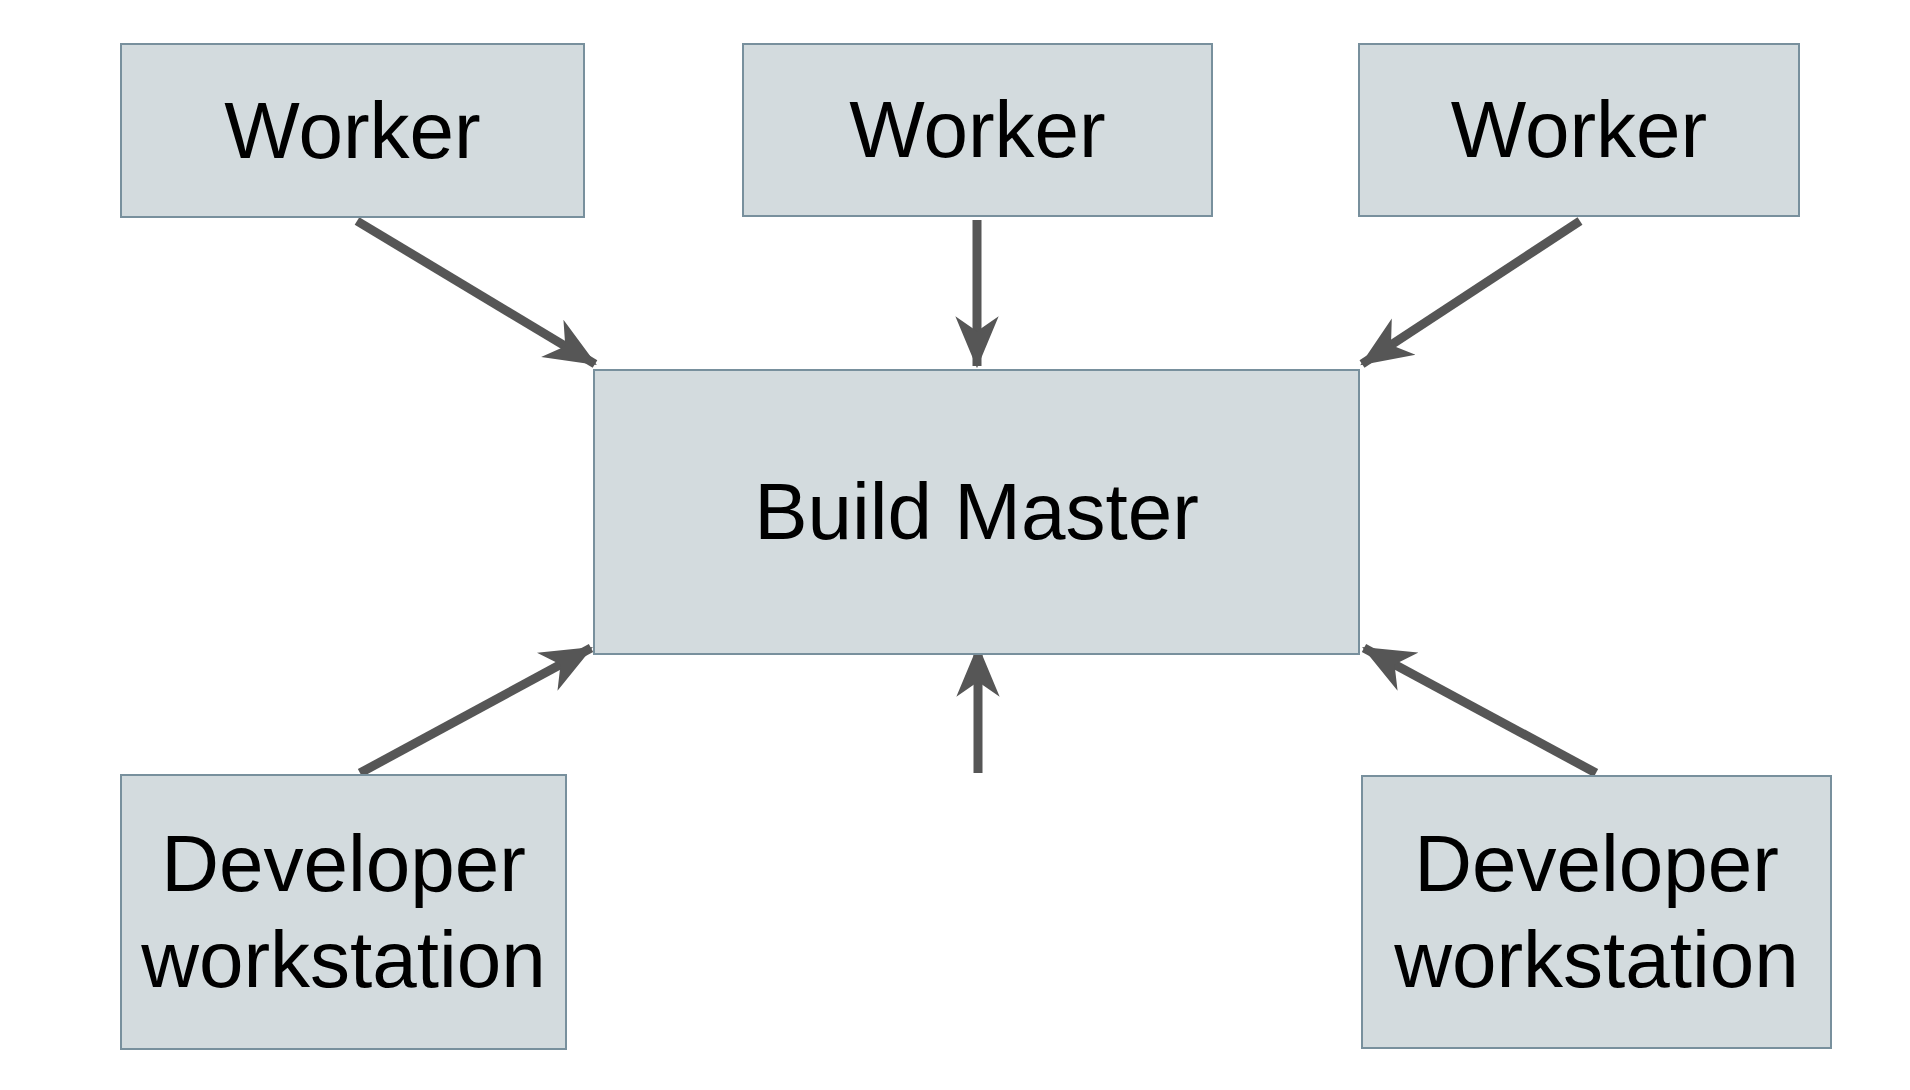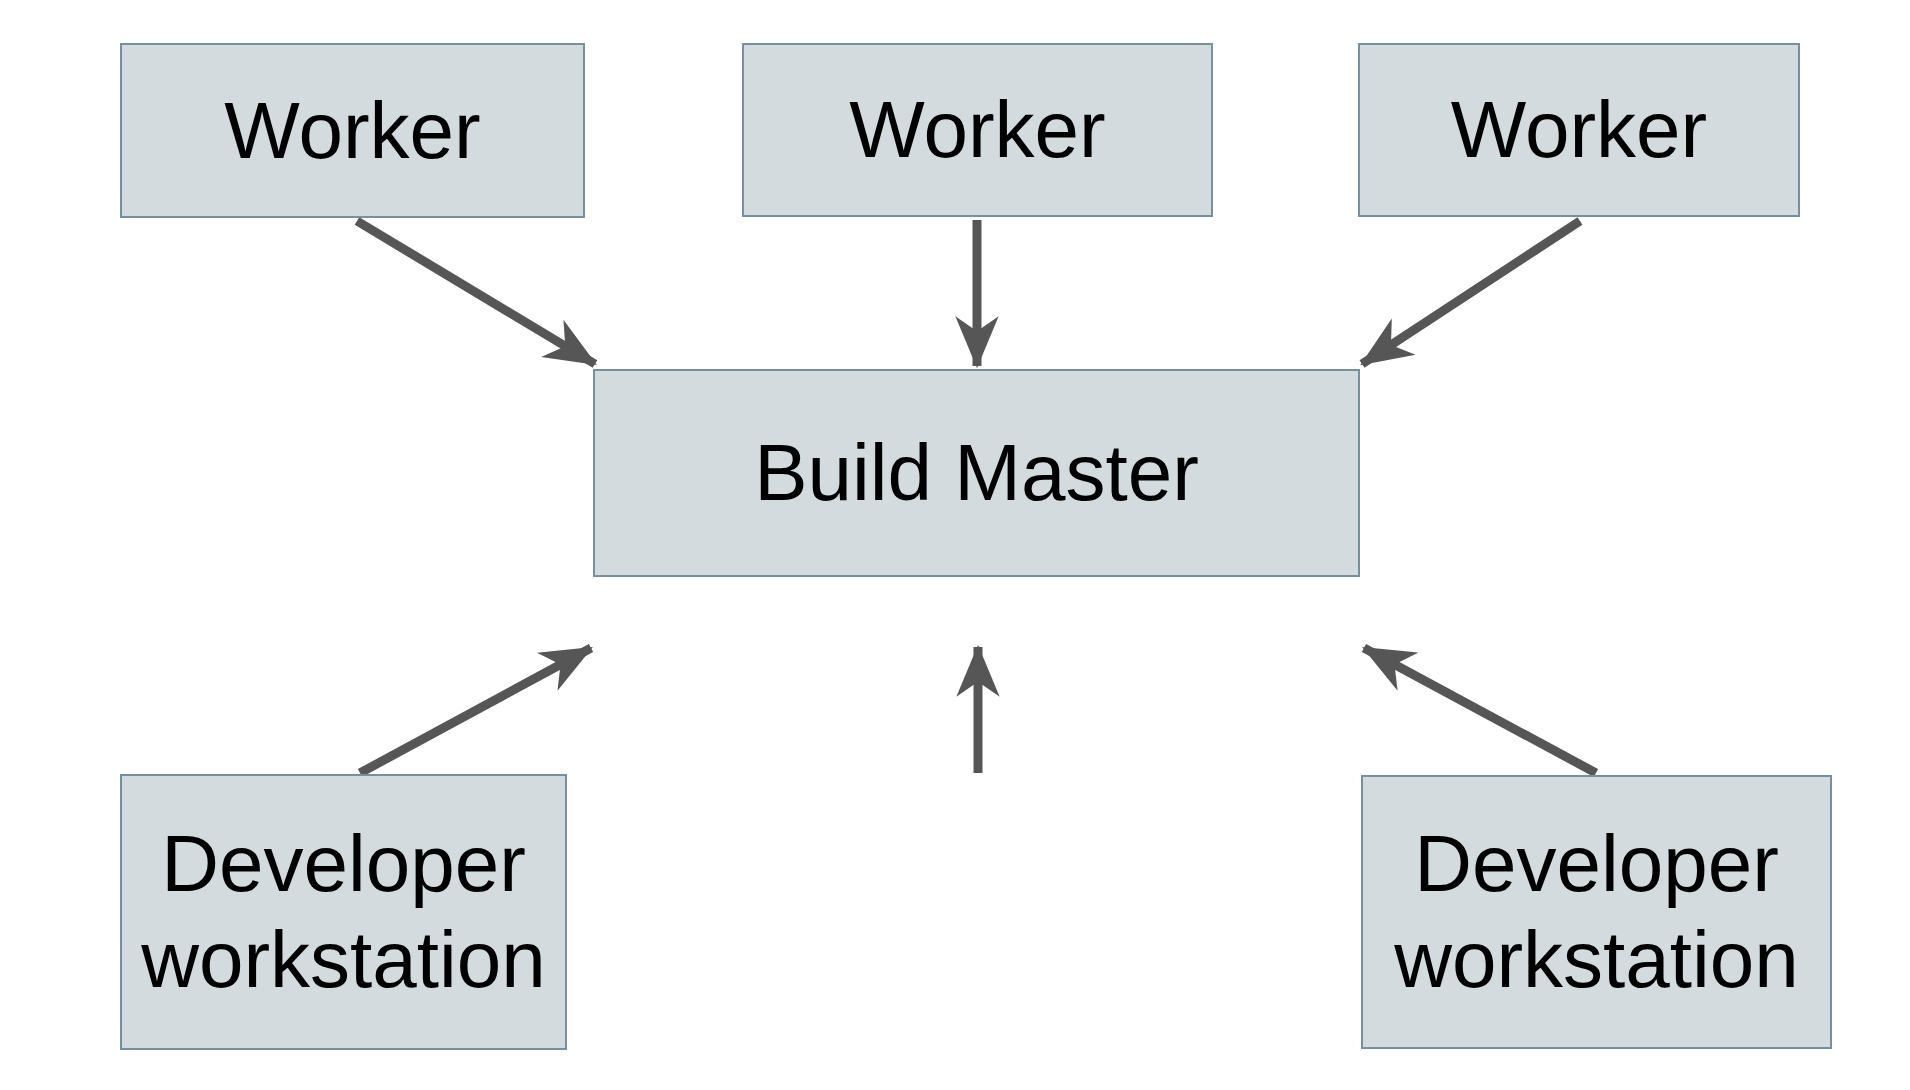--- a/index.html
+++ b/index.html
@@ -47,21 +47,21 @@
     justify-content: center;
     text-align: center;
     color: var(--text);
     font-size: 80px;
     line-height: 1.2;
     padding: 0 10px;
   }
   .node-worker-1 { left: 120px;  top: 43px;  width: 465px; height: 175px; }
   .node-worker-2 { left: 742px;  top: 43px;  width: 471px; height: 174px; }
   .node-worker-3 { left: 1358px; top: 43px;  width: 442px; height: 174px; }
-  .node-build-master { left: 593px; top: 369px; width: 767px; height: 208px; text-align: right; }
+  .node-build-master { left: 593px; top: 369px; width: 767px; height: 286px; text-align: right; }
   .node-dev-left  { left: 120px;  top: 774px; width: 447px; height: 276px; }
   .node-ci        { left: 738px;  top: 775px; width: 449px; height: 275px; }
   .node-dev-right { left: 1361px; top: 775px; width: 471px; height: 274px; }
 </style>
 </head>
 <body>
 
 <div class="canvas">
 
   <svg class="arrows" viewBox="0 0 1910 1090" xmlns="http://www.w3.org/2000/svg">

